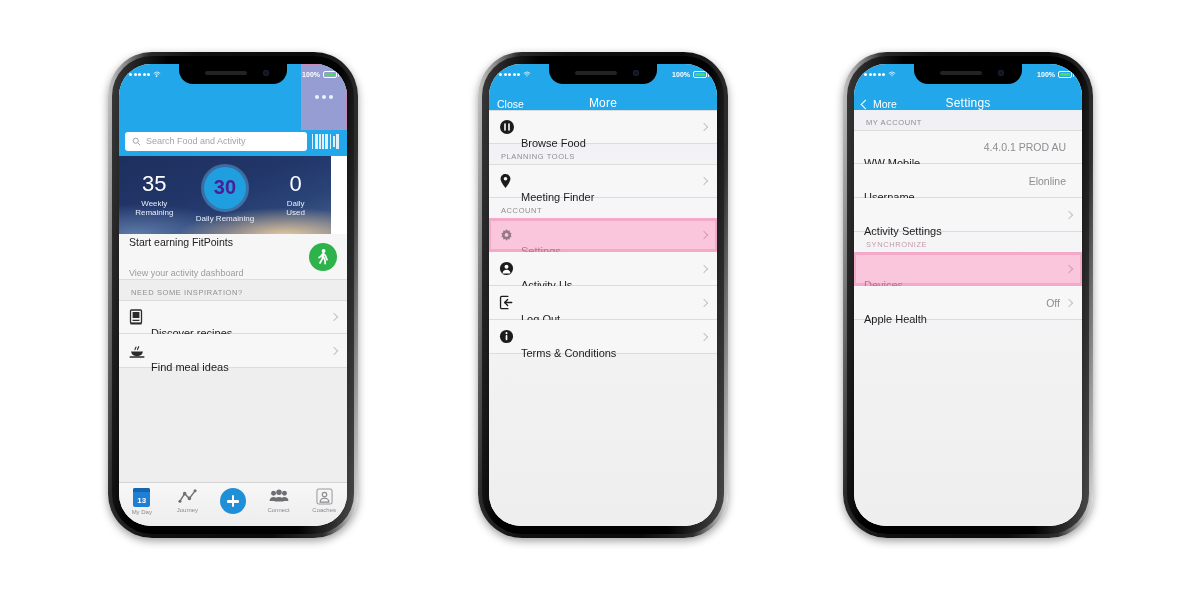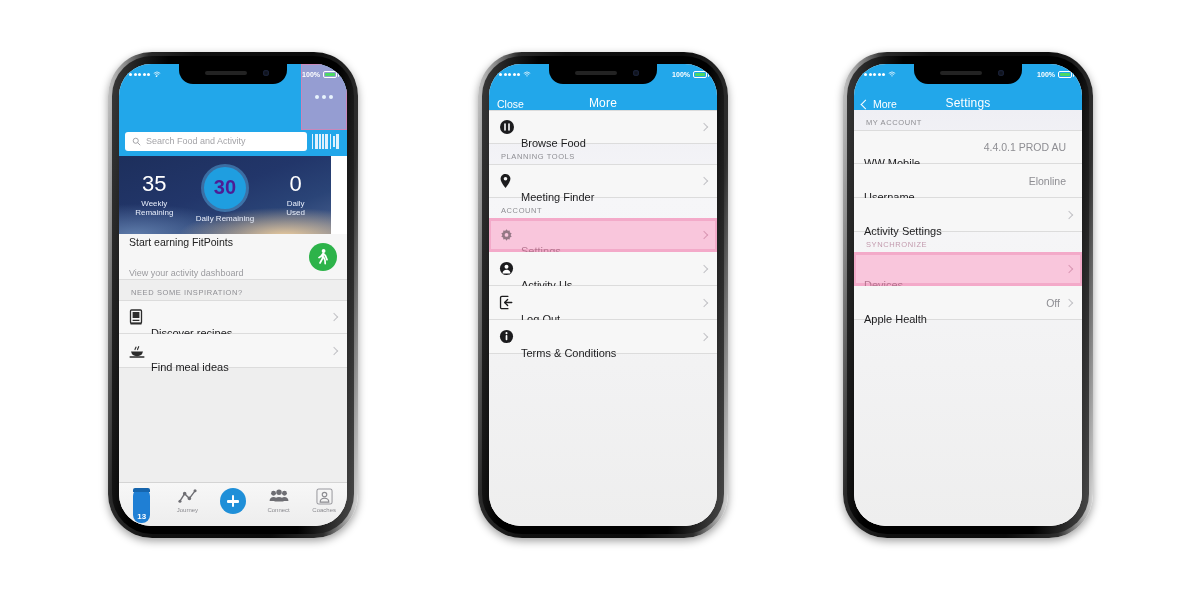--- a/index.html
+++ b/index.html
@@ -182,21 +182,21 @@
 
   .tabbar{
     position:absolute;left:0;right:0;bottom:0;height:44px;
     background:linear-gradient(180deg,#f7f7f7,#ededed);
     border-top:1px solid #d4d4d4;display:flex;align-items:flex-start;padding-top:5px;
     box-sizing:border-box;
   }
   .tab{flex:1;display:flex;flex-direction:column;align-items:center;gap:2px;}
   .tab .tl{font-size:6px;color:#8b8b90;}
   .cal{
-    width:17px;height:35px;border-radius:8px;background:#1f7fd4;position:relative;
+    width:17px;height:19px;border-radius:2px;background:#1f7fd4;position:relative;
     display:flex;align-items:flex-end;justify-content:center;
   }
   .cal::before{content:"";position:absolute;left:0;right:0;top:0;height:4px;background:#1665ad;border-radius:2px 2px 0 0;}
   .cal span{font-size:8px;color:#fff;font-weight:bold;line-height:13px;}
   .plusbtn{
     width:26px;height:26px;border-radius:50%;background:#1f8fd8;position:relative;
   }
   .plusbtn::before,.plusbtn::after{
     content:"";position:absolute;background:#fff;border-radius:1px;
   }

